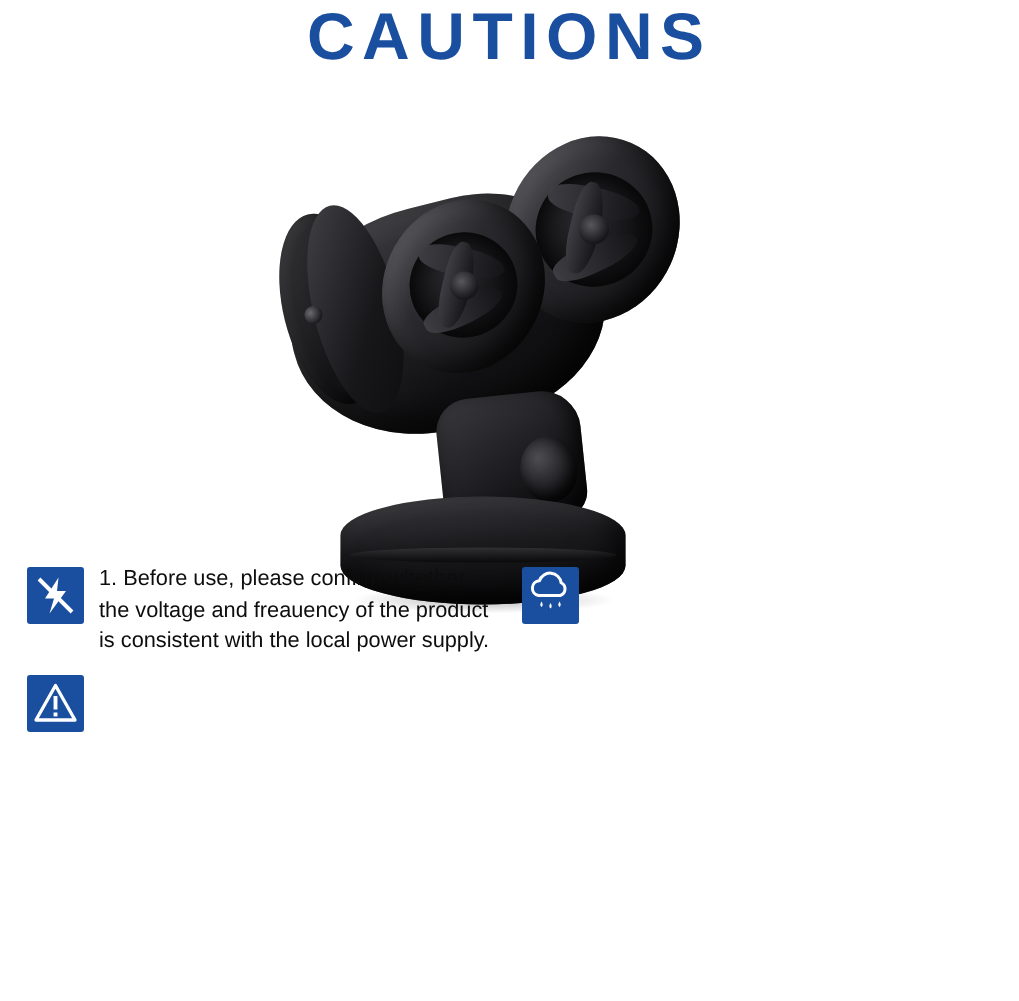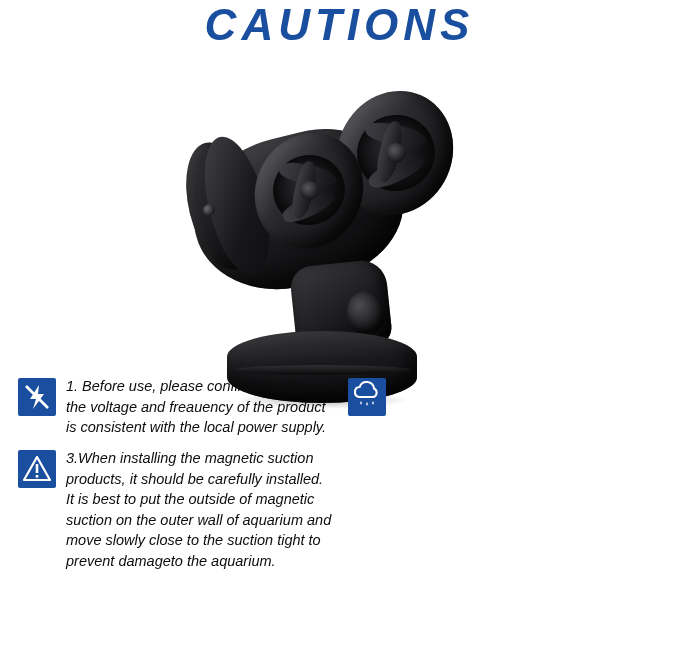--- a/index.html
+++ b/index.html
@@ -12,21 +12,20 @@
     height: 667px;
     font-family: "Liberation Sans", sans-serif;
     color: #000000;
     position: relative;
     overflow: hidden;
   }
   .page {
     width: 679px;
     height: 494px;
     position: relative;
-    font-style: italic;
   }
   .title {
     text-align: center;
     font-size: 44px;
     font-weight: bold;
     letter-spacing: 5px;
     color: #1a4fa0;
     padding-top: 2px;
     line-height: 1.05;
     font-family: "Liberation Sans", sans-serif;
@@ -281,21 +280,20 @@
     <div class="caut-row">
 
       <div class="caut-cell">
         <div class="icon-box">
           <svg width="38" height="38" viewBox="0 0 38 38" aria-hidden="true">
             <path d="M19 7 L32 30 L6 30 Z" fill="none" stroke="#ffffff" stroke-width="2.2" stroke-linejoin="round"></path>
             <rect x="17.7" y="14" width="2.6" height="9" fill="#ffffff"></rect>
             <rect x="17.7" y="25" width="2.6" height="2.6" fill="#ffffff"></rect>
           </svg>
         </div>
-        <div class="caut-text">3.When installing the magnetic suction products, it should be carefully installed. It is best to put the outside of magnetic suction on the outer wall of aquarium and move slowly close to the suction tight to prevent damageto the aquarium.</div>
       </div>
 
 
     </div>
 
   </div>
 
 </div>
 
 </body></html>

